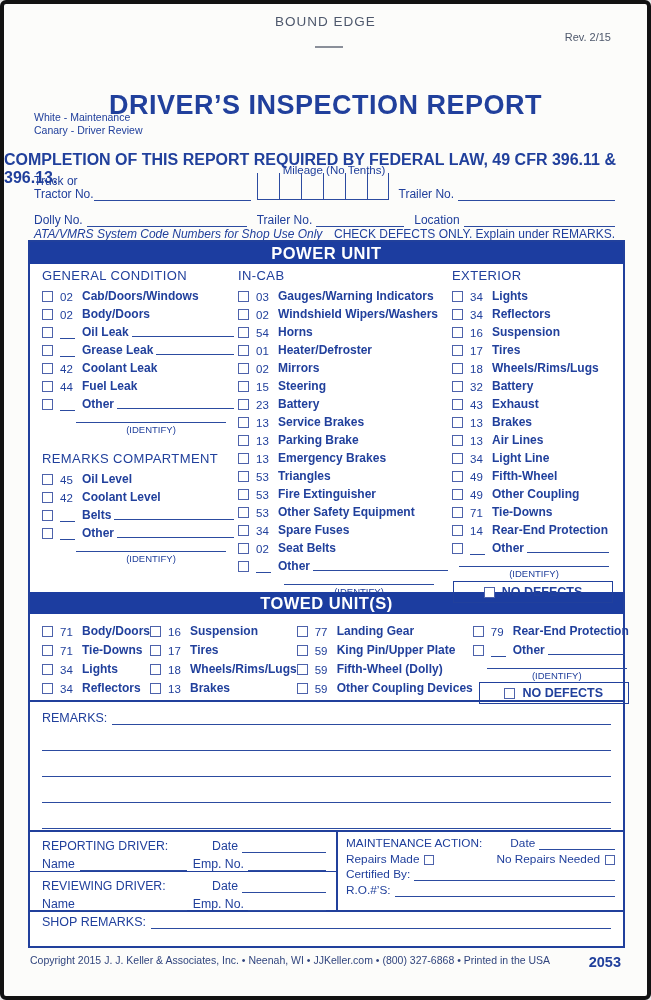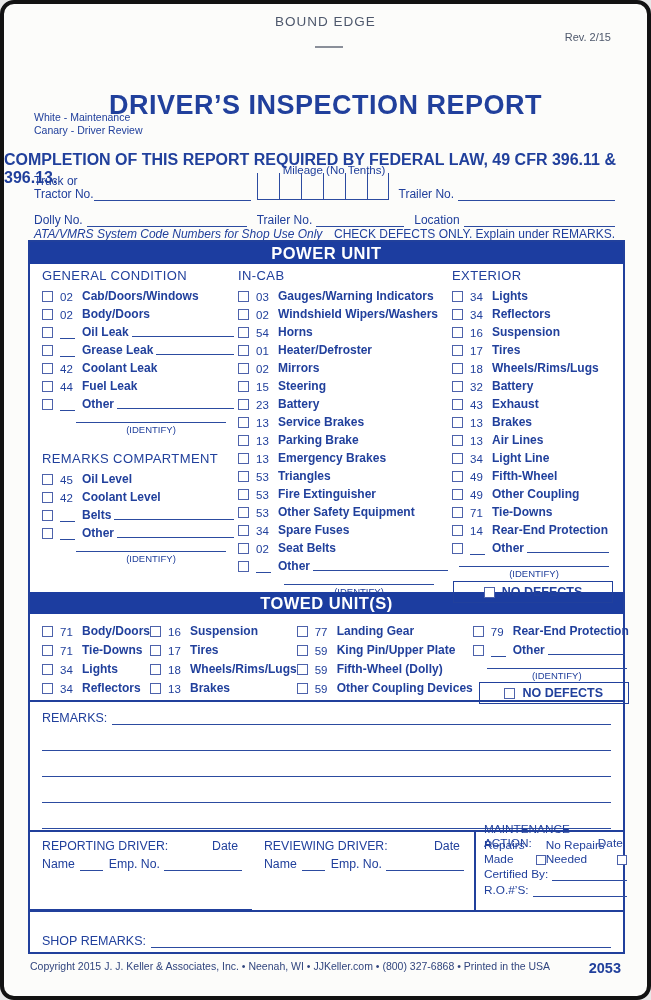--- a/index.html
+++ b/index.html
@@ -6,21 +6,21 @@
     --blue:#21409c;
     --bar:#1c3da0;
     --line:#2c4ba0;
     --cbx:#4d62ab;
     --gray:#4e586c;
   }
   *{box-sizing:border-box;}
   html,body{margin:0;padding:0;background:#e8e8e8;}
   body{font-family:"Liberation Sans",sans-serif;color:var(--blue);}
   .sheet{position:relative;width:651px;height:1000px;background:#fcfcfa;
-         border:4px solid #121212;border-radius:14px;overflow:hidden;}
+         border:4px solid #121212;border-radius:6px;overflow:hidden;}
 
   
   .form-top{position:relative;height:236px;}
   .bound-edge{position:absolute;top:10px;left:0;right:0;text-align:center;
               font-size:13.5px;letter-spacing:1px;color:var(--gray);}
   .bound-dash{position:absolute;top:42px;left:311px;width:28px;height:0;
               border-bottom:2.5px solid #8a8f99;}
   .rev{position:absolute;top:27px;right:36px;font-size:11px;color:var(--gray);}
   .main-title{position:absolute;top:86px;left:0;right:0;text-align:center;
               font-size:27px;font-weight:bold;letter-spacing:.5px;}
@@ -77,32 +77,32 @@
   .towed-cols .chk-row{height:19px;}
   .nd2{width:150px;margin-top:1px;}
 
   
   .remarks{height:130px;border-top:2.4px solid var(--blue);padding:9px 12px 0;}
   .remarks-first{display:flex;align-items:flex-end;font-size:12.5px;}
   .remark-line{border-bottom:1.5px solid var(--line);height:26px;}
 
   
   .sig{height:80px;border-top:2.4px solid var(--blue);display:flex;}
-  .sig-left{flex:1;display:flex;flex-direction:row;}
+  .sig-left{flex:1;display:flex;flex-direction:column;}
   .sig-block{flex:1;padding:3px 10px 0 12px;}
   .sig-block.first{border-bottom:1.8px solid var(--blue);}
   .sig-row{display:flex;align-items:flex-end;font-size:12.3px;height:18px;}
   .sig-title{width:168px;}
   .date-lbl{margin:0 4px 0 2px;}
   .emp-lbl{margin:0 4px 0 6px;}
   .sig-right{width:287px;border-left:2.2px solid var(--blue);padding:3px 8px 0 8px;font-size:11.8px;}
   .mx-row{display:flex;align-items:flex-end;height:15px;margin-bottom:.5px;}
   .mx-row .cbox{width:10px;height:10px;margin:0 0 1px 5px;}
 
-  .shop{height:42px;border-top:2.4px solid var(--blue);padding:22px 12px 0;}
+  .shop{height:36px;border-top:2.4px solid var(--blue);padding:3px 12px 0;}
   .shop-row{display:flex;align-items:flex-end;font-size:12.5px;}
 
   
   .footer{display:flex;justify-content:space-between;align-items:flex-start;
           margin-top:6px;padding:0 26px 0 26px;}
   .footer .copy{font-size:10.5px;color:#31457e;}
   .footer .formno{font-size:14.5px;font-weight:bold;}
 </style>
 </head>
 <body>

